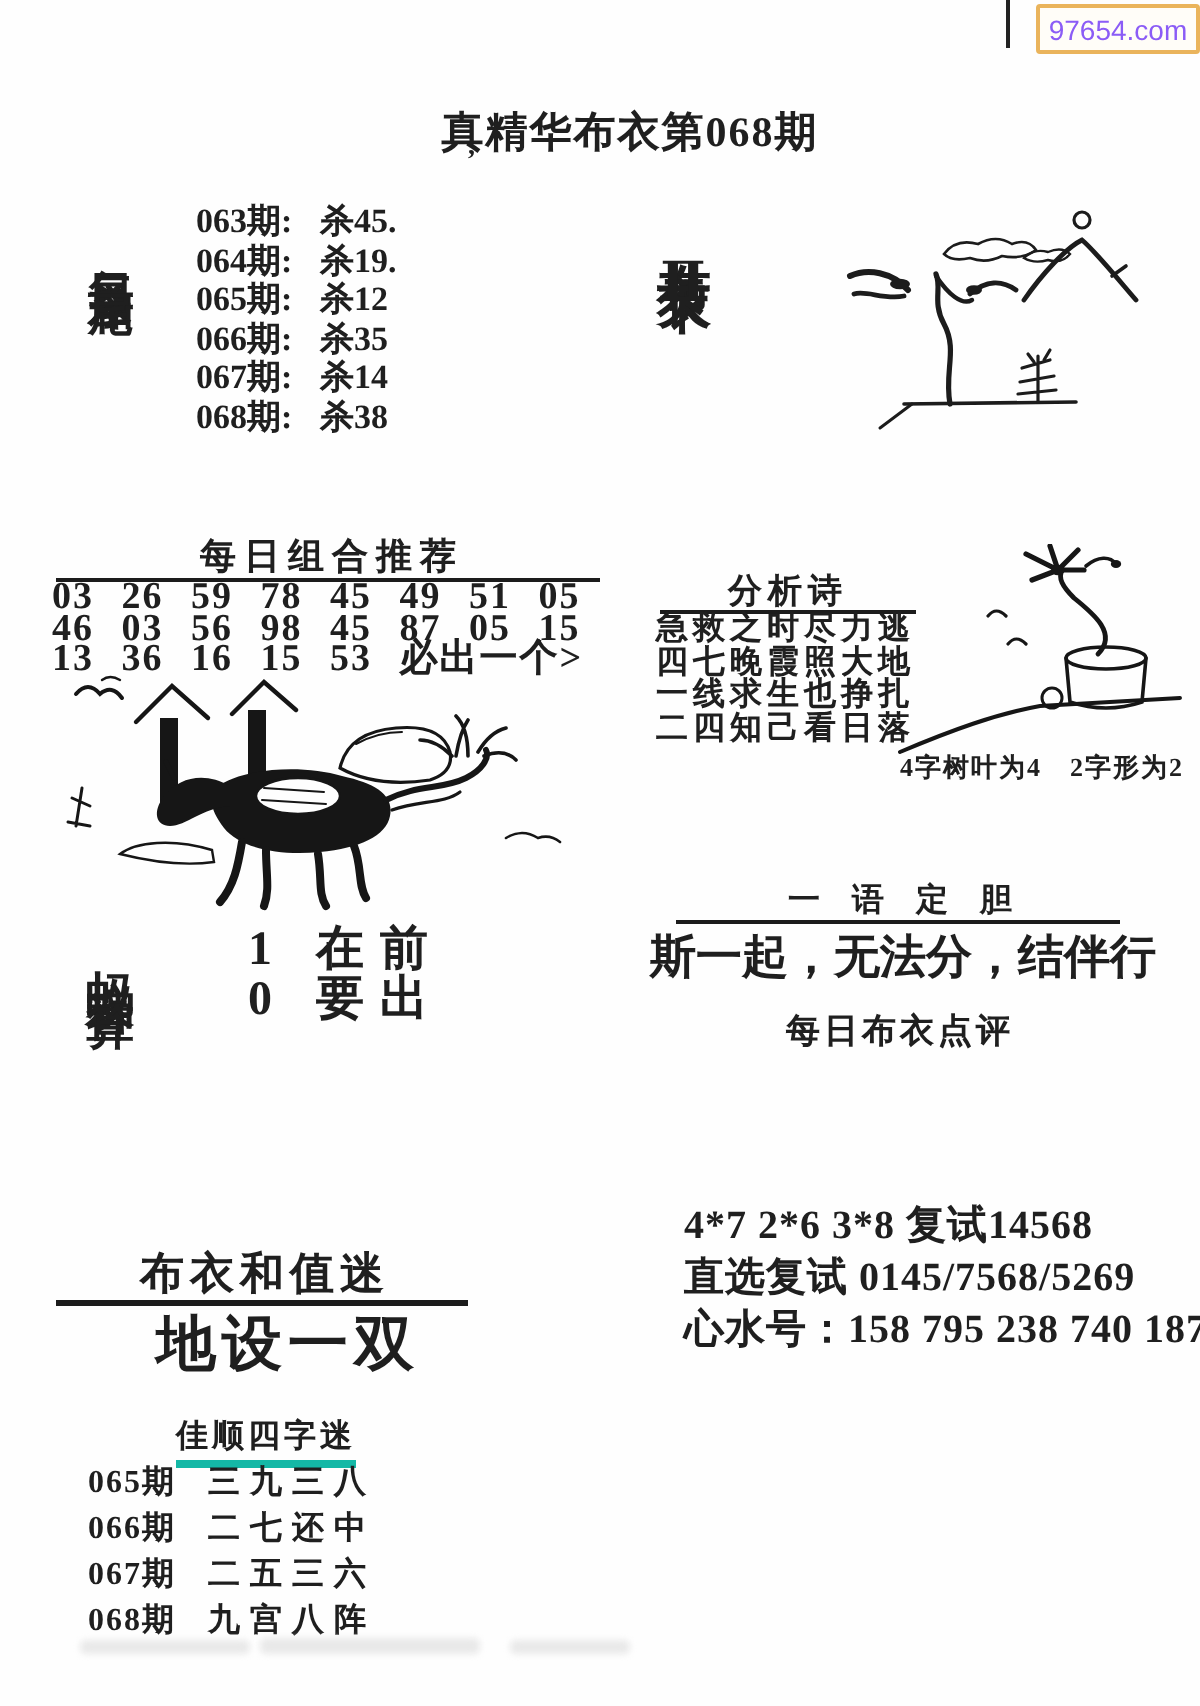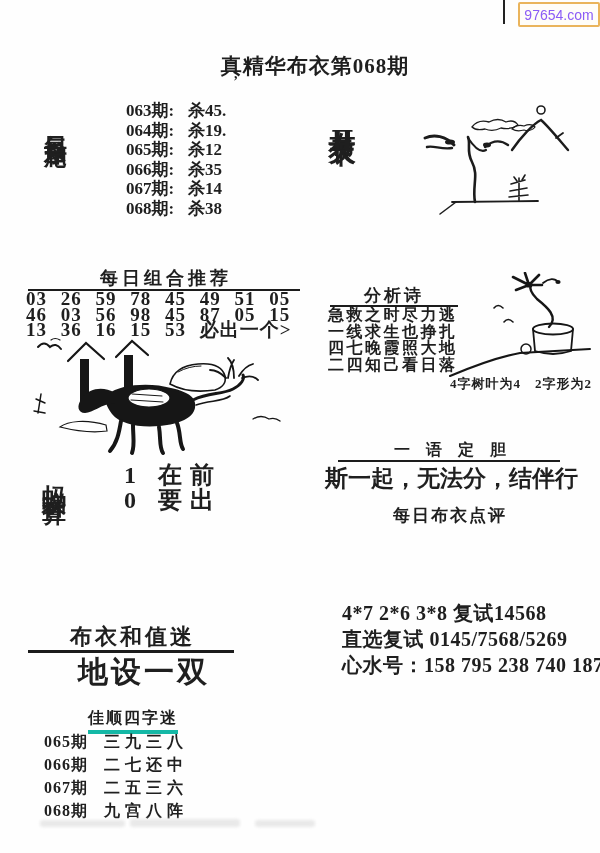--- a/index.html
+++ b/index.html
@@ -31,21 +31,21 @@
   .vert {
     writing-mode:vertical-rl; text-orientation:upright;
     font-weight:bold; line-height:1;
   }
   .kill-vhead { left:44px; top:116px; font-size:23px; letter-spacing:3px; }
   .ant-vhead  { left:42px; top:466px; font-size:24px; letter-spacing:5px; }
   .brand-vhead{ left:328px; top:110px; font-size:27px; letter-spacing:4px; }
 
   
   .kill-list { left:98px; top:101px; font-size:17px; font-weight:bold; line-height:19.5px; }
-  .kill-row span.issue { display:inline-block; width:62px;margin-left:28px; }
+  .kill-row span.issue { display:inline-block; width:62px; }
 
   
   .combo-head { left:28px; top:266px; width:276px; text-align:center;
     font-size:18px; font-weight:bold; letter-spacing:4px; }
   .combo-line { left:28px; top:289px; width:272px; height:2px; background:#1c1c1c; }
   .combo-rows { left:26px; top:291px; width:290px; font-size:19px; font-weight:bold;
     line-height:15.5px; letter-spacing:1px; word-spacing:8px; white-space:nowrap; }
 
   
   .horse-sketch { left:20px; top:332px; }
@@ -211,22 +211,22 @@
     </div>
     <div>
       <span class="issue">068期</span><span class="txt">九宫八阵</span>
     </div>
   </div>
 
   <div class="abs poem-head">分析诗</div>
   <div class="abs poem-uline"></div>
   <div class="abs poem-lines">
     <div>急救之时尽力逃</div>
+    <div>四七晚霞照大地</div>
     <div>一线求生也挣扎</div>
-    <div>四七晚霞照大地</div>
     <div>二四知己看日落</div>
   </div>
 
   <svg class="abs plant-sketch" width="150" height="108" viewBox="0 0 150 108">
     <g fill="none" stroke="#161616" stroke-linecap="round">
       <path d="M4,104 C30,93 52,85 74,81 L144,77" stroke-width="2"></path>
       <ellipse cx="107" cy="57" rx="20" ry="5.5" stroke-width="1.8"></ellipse>
       <path d="M87,57 L89,79 Q107,85 125,79 L127,57" stroke-width="1.8"></path>
       <path d="M103,55 C113,45 101,35 91,27 C85,21 83,17 85,13" stroke-width="2.4"></path>
       <path d="M83,13 L67,5 M83,13 L70,18 M83,13 L79,1 M83,13 L93,3 M83,13 L96,13" stroke-width="2.6"></path>

